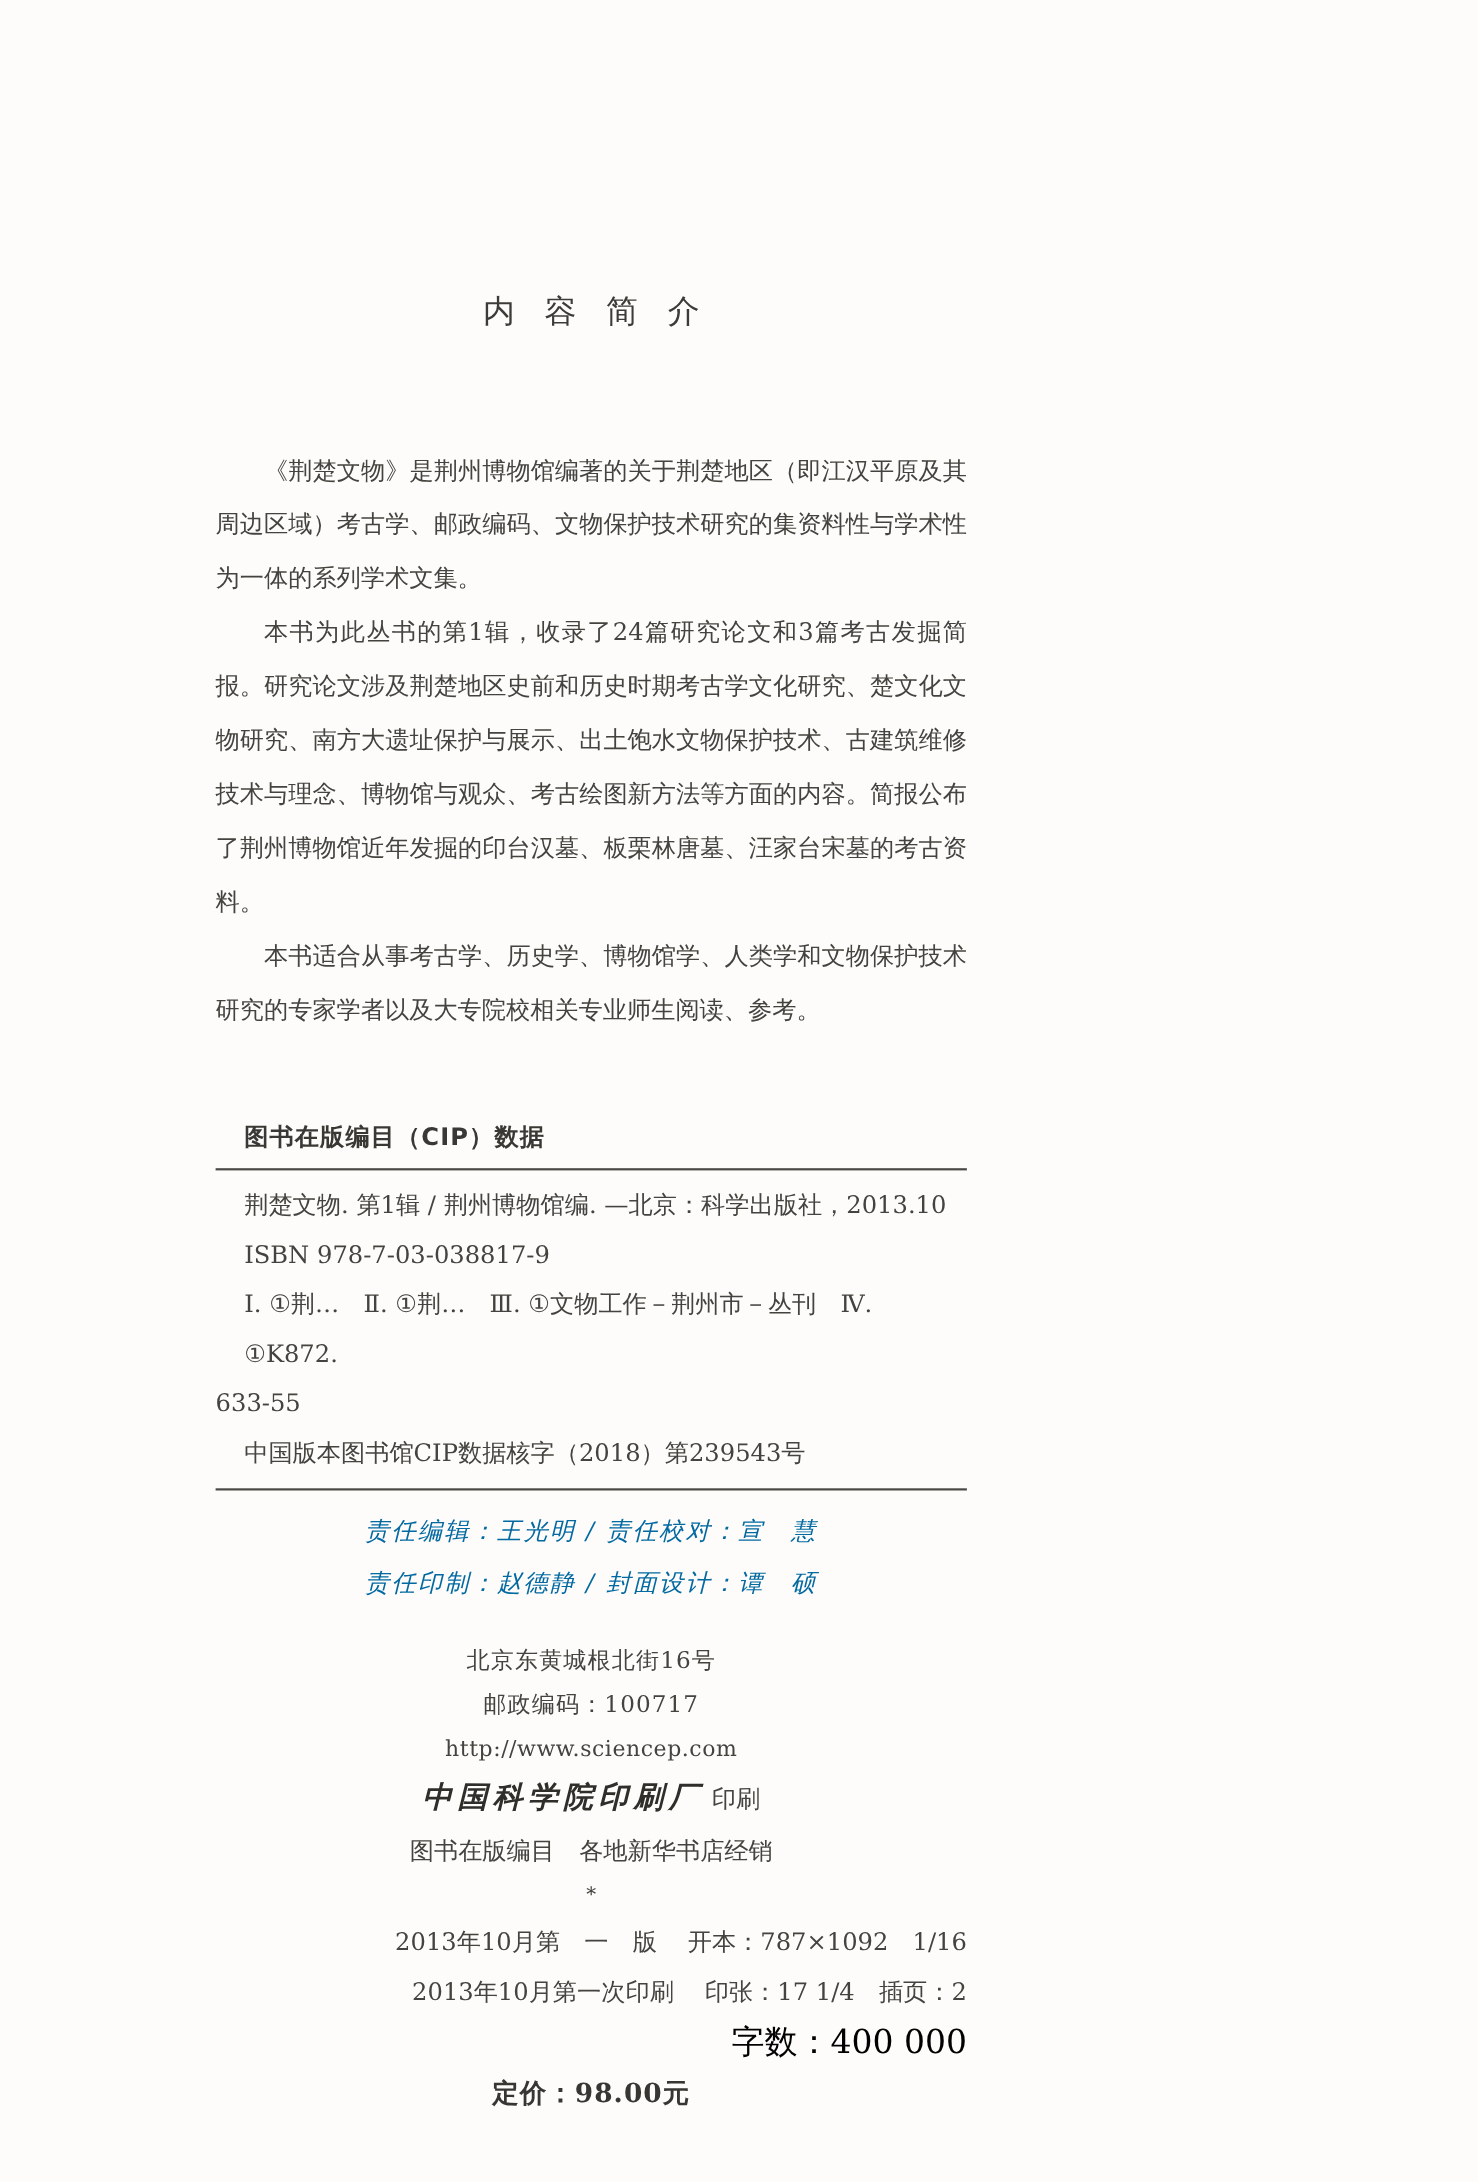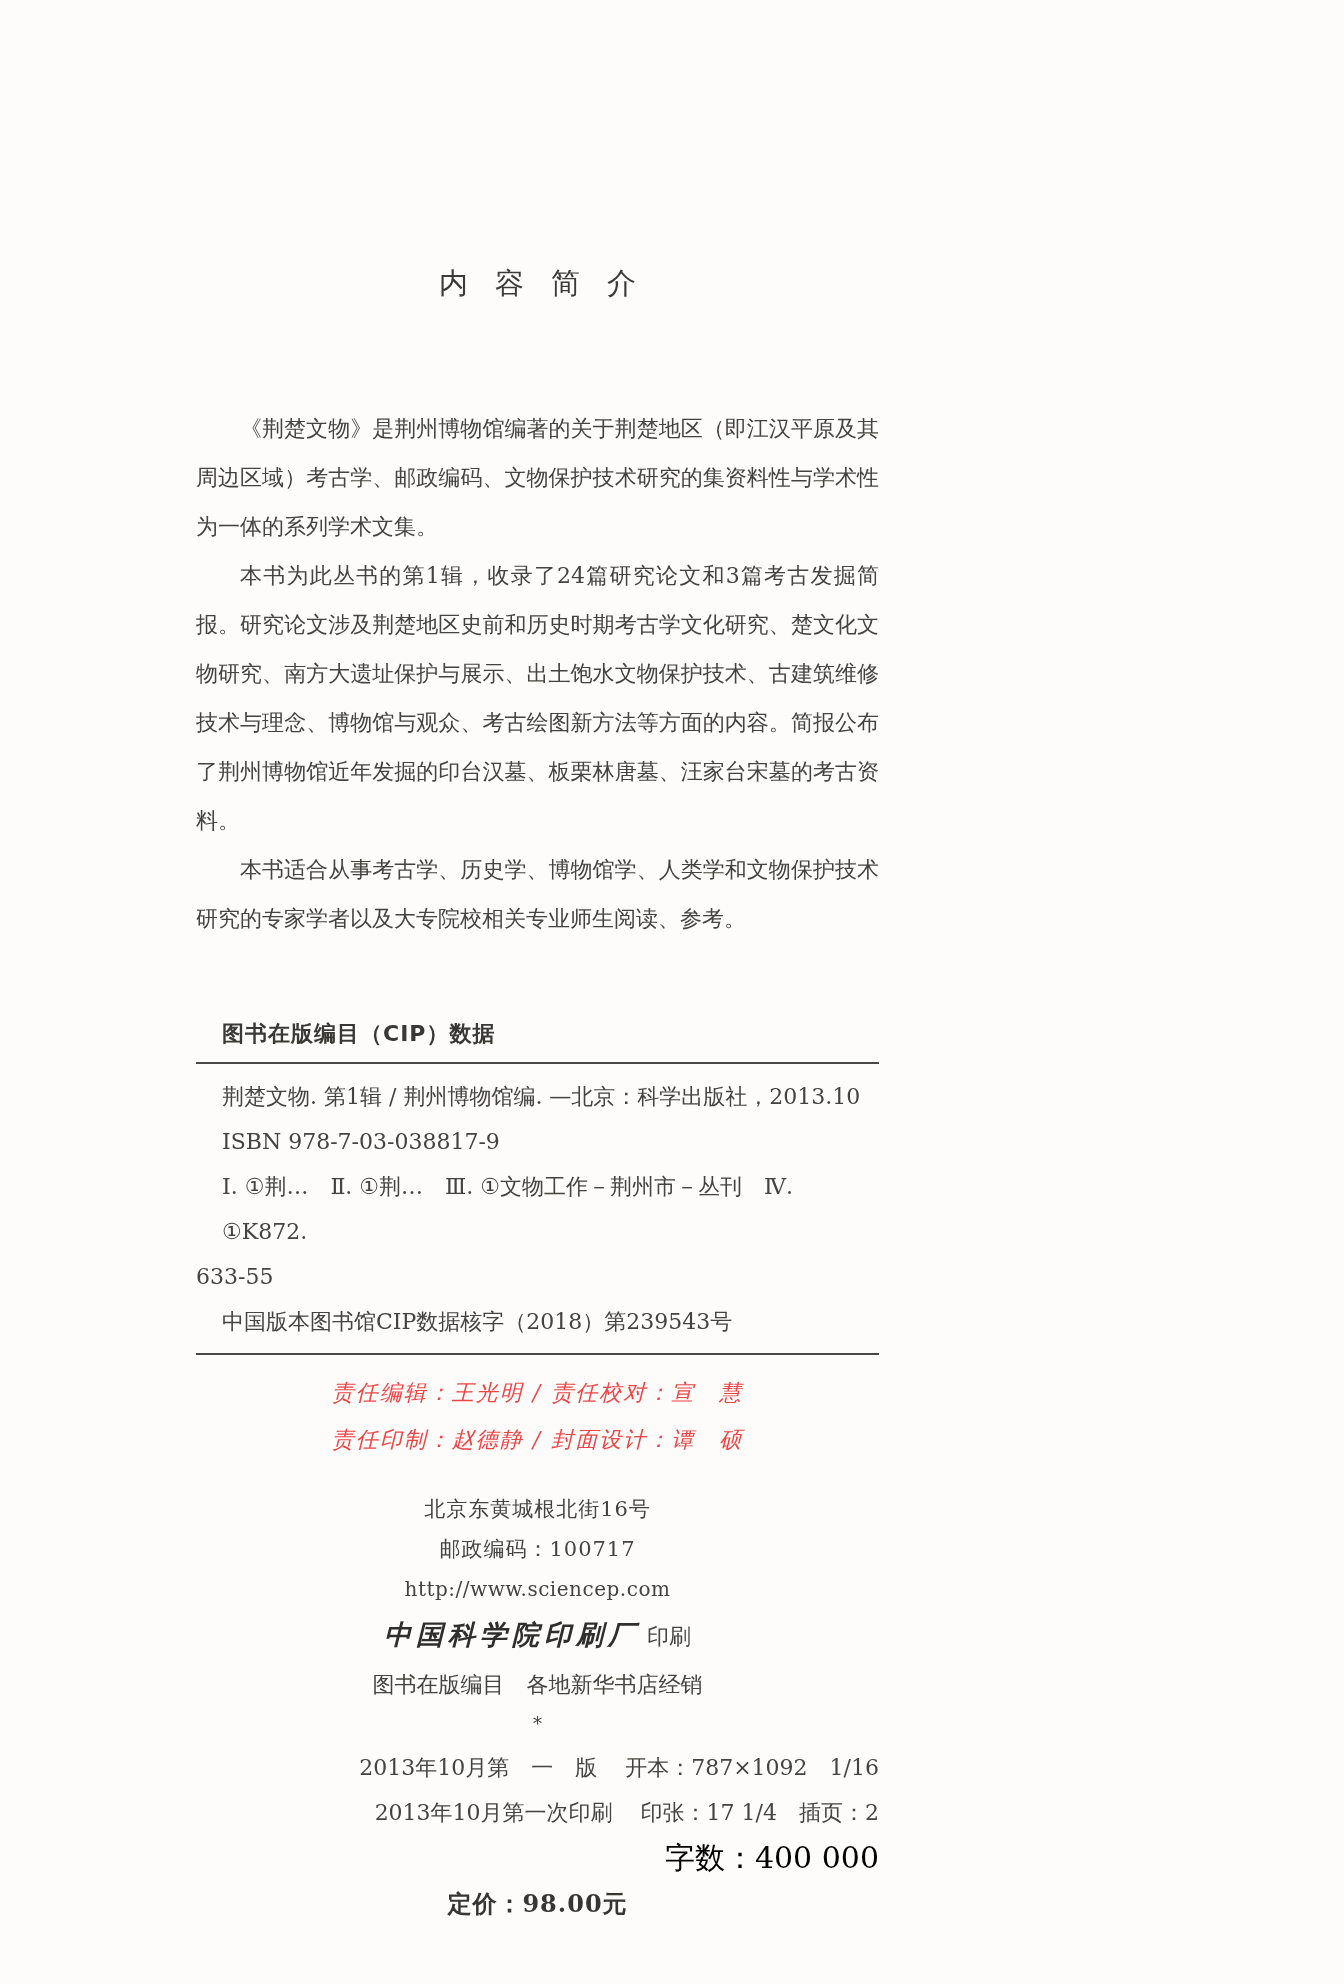--- a/index.html
+++ b/index.html
@@ -59,21 +59,21 @@
     padding-left: 26px;
     color: #45433f;
   }
   .cip-line.no-indent { padding-left: 0; }
   .rule2 { margin-top: 9px; }
   .staff { margin-top: 14px; text-align: center; }
   .staff-line {
     font-style: italic;
     font-size: 22px;
     line-height: 47px;
-    color: #ef4444;
+    color: #0369a1;
     letter-spacing: 2px;
   }
   .colophon { margin-top: 26px; text-align: center; }
   .publisher-line { line-height: 52px; }
   .publisher-name {
     font-weight: bold;
     font-style: italic;
     font-size: 31px;
     letter-spacing: 22px;
     color: #3b3935;

